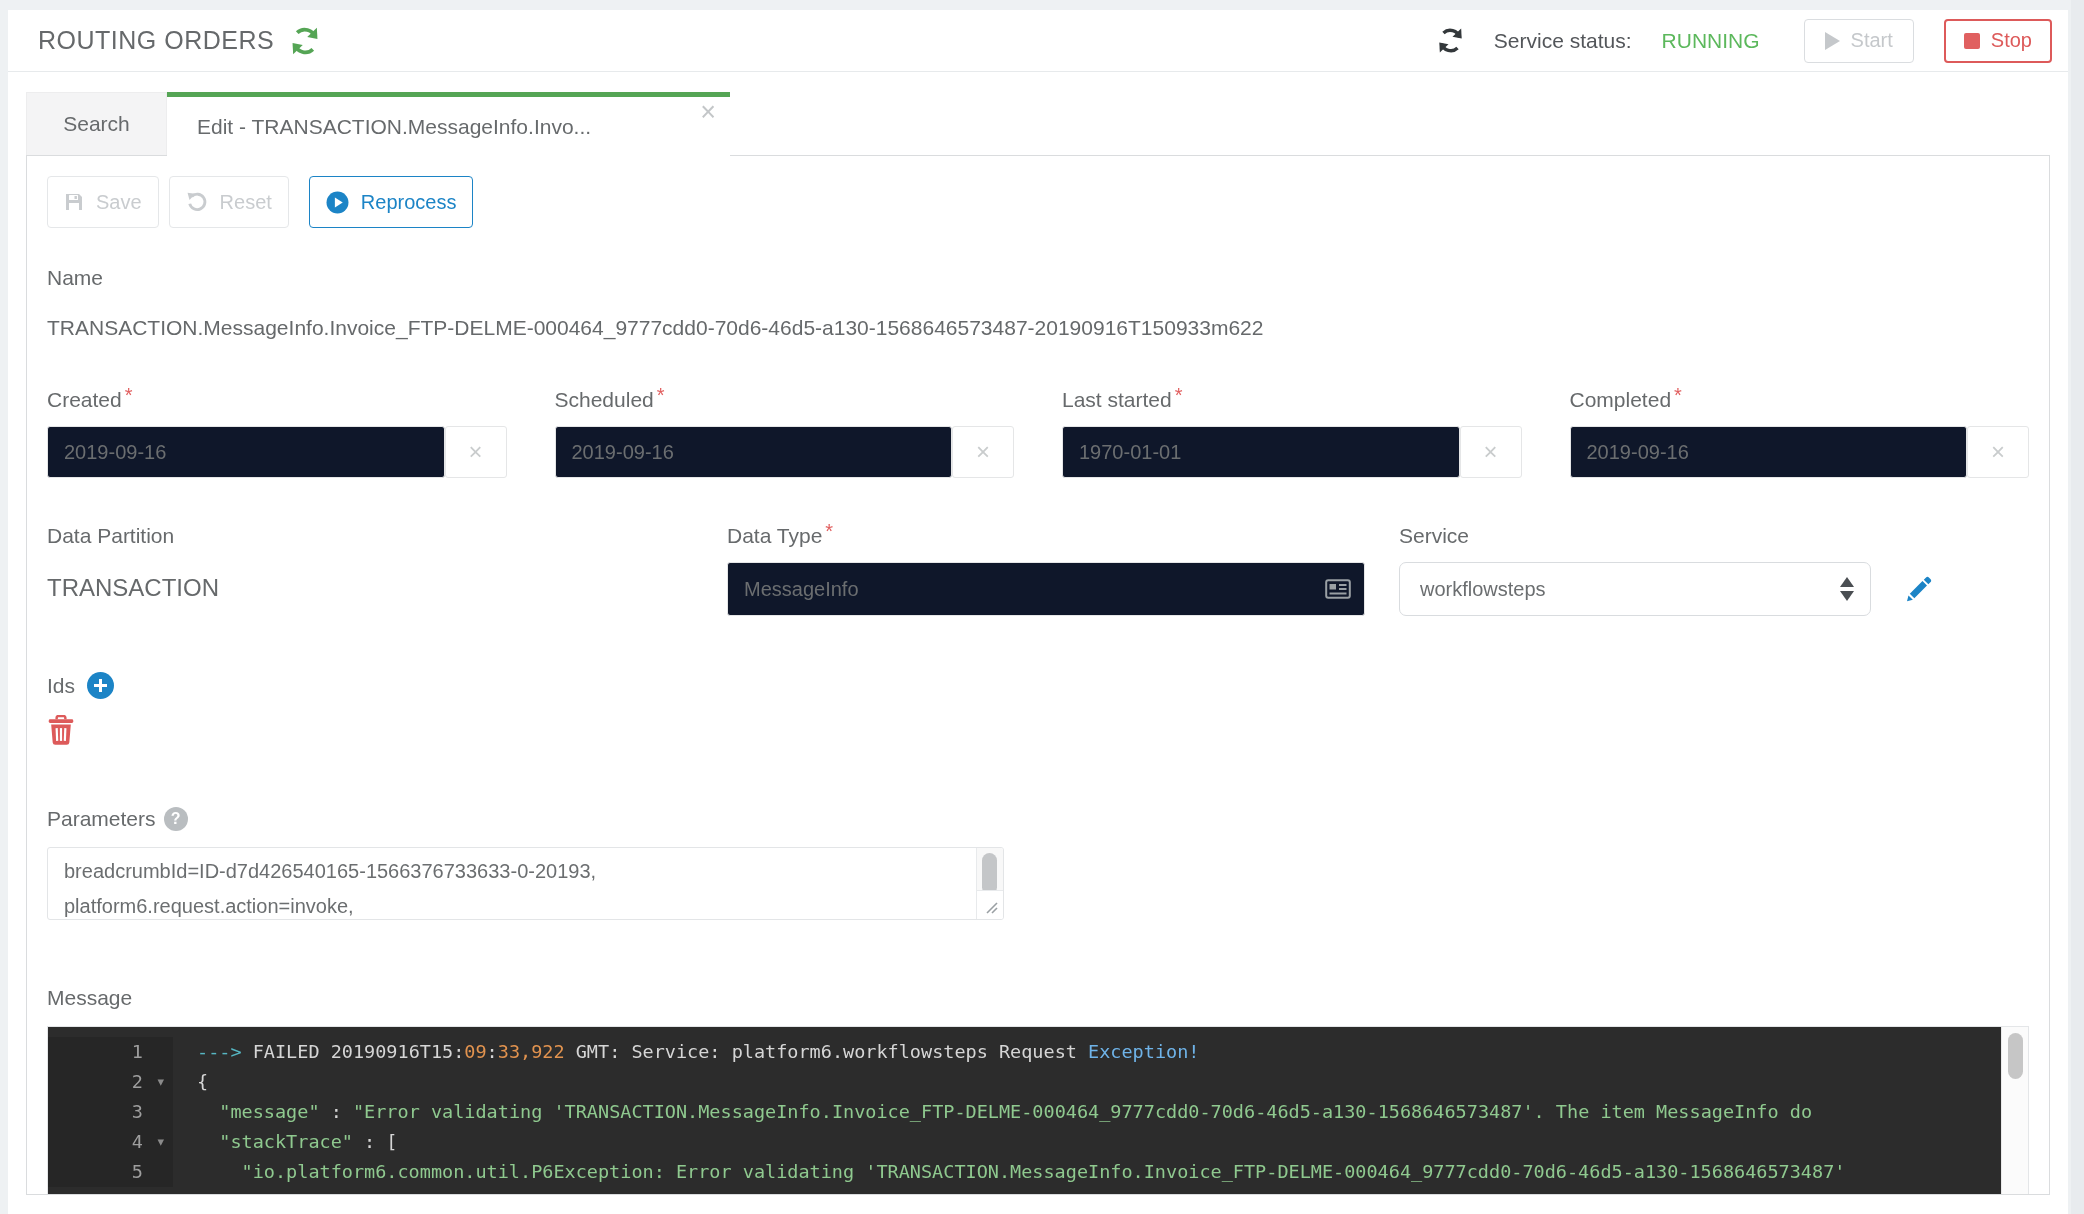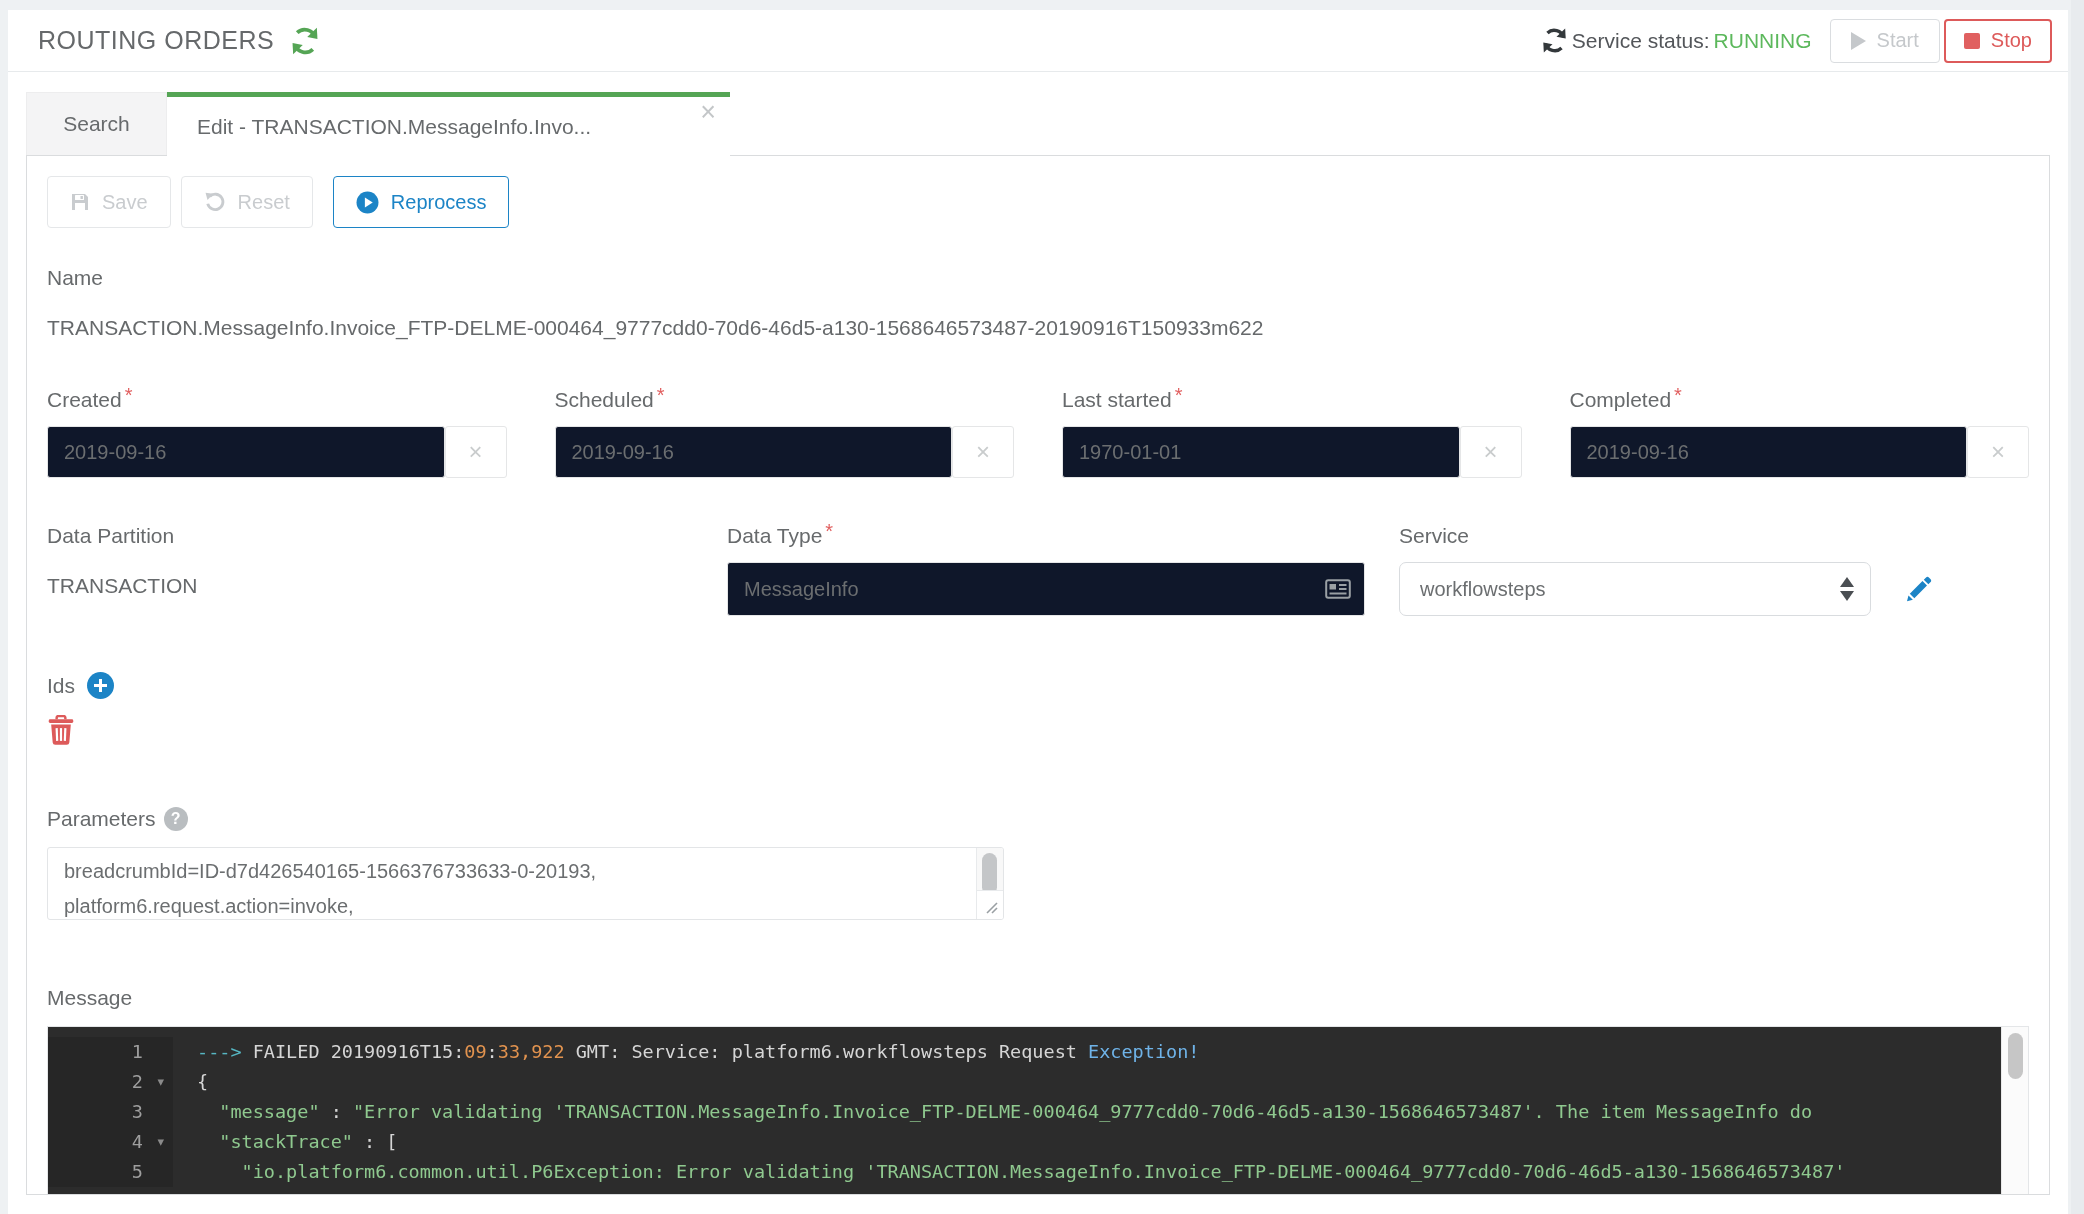--- a/index.html
+++ b/index.html
@@ -11,61 +11,61 @@
   .page-scrollbar { position:absolute; top:0; right:0; width:13px; height:100%; background:#e8ebee; }
 
   
   .card { position:absolute; left:8px; top:10px; right:16px; bottom:0; background:#ffffff; }
 
   
   .card-header { height:62px; display:flex; align-items:center; padding:0 16px 0 30px; border-bottom:1px solid #e7eaec; }
   .page-title { font-size:25px; color:#66696b; letter-spacing:0.5px; }
   .hdr-refresh { margin-left:16px; color:#55a555; display:flex; }
   .hdr-spacer { flex:1; }
-  .status-group { display:flex; align-items:center; gap:4px; }
+  .status-group { display:flex; align-items:center; gap:30px; }
   .status-refresh { color:#33383b; display:flex; }
   .status-label { font-size:21px; color:#53565a; }
   .status-value { font-size:21px; color:#5cb85c; margin-right:14px; }
   .btn { display:inline-flex; align-items:center; gap:11px; background:#fff; border-radius:4px; cursor:pointer;justify-content:center; }
   .btn-start { height:44px; padding:0 20px; border:1px solid #dadde0; color:#c5c8cb; font-size:20px; }
   .btn-stop  { height:44px; padding:0 18px; border:2px solid #dd5a5a; color:#dd5a5a; font-size:20px; }
   .stop-square { width:16px; height:16px; background:#e06060; border-radius:2px; }
   .play-tri { width:0; height:0; border-left:15px solid #c5c8cb; border-top:9px solid transparent; border-bottom:9px solid transparent; }
 
   
   .tabs { display:flex; margin:20px 18px 0; height:63px; position:relative; z-index:2; }
   .tab-search { width:141px; background:#f4f4f5; border:1px solid #ededee; border-bottom:none; display:flex; align-items:center; justify-content:center; font-size:21px; color:#676a6c; cursor:pointer; }
   .tab-active { width:563px; background:#fff; border-top:5px solid #55a555; margin-bottom:-1px; display:flex; align-items:center; padding:0 46px 0 30px; position:relative; font-size:21px; color:#676a6c; cursor:pointer; }
   .tab-close { position:absolute; right:14px; top:2px; font-size:27px; color:#c3c6c8; line-height:1; cursor:pointer; }
 
   
   .panel { margin:0 18px; background:#fff; border:1px solid #dadcde; padding:20px 20px 60px; position:relative; z-index:1; height:1040px; overflow:hidden; }
 
   
   .toolbar { display:flex; align-items:center; }
-  .tbtn { height:52px; display:inline-flex; align-items:center; gap:12px; border-radius:4px; background:#fff; font-size:20px; padding:0 22px; cursor:pointer; }
+  .tbtn { height:52px; display:inline-flex; align-items:center; gap:12px; border-radius:4px; background:#fff; font-size:20px; padding:0 16px; cursor:pointer; }
   .tbtn-disabled { border:1px solid #e5e7e9; color:#c9cccf; }
   .tbtn-save { margin-right:10px; }
   .tbtn-reprocess { margin-left:20px; border:1px solid #1c84c6; color:#1c84c6; }
 
   
   .flabel { font-size:21px; color:#676a6c; }
   .req { color:#e15f5f; font-size:20px; margin-left:3px; position:relative; top:-5px; }
   .name-section { margin-top:38px; }
   .name-value { margin-top:26px; font-size:21px; color:#66696b; }
 
   .dates-grid { margin-top:48px; display:grid; grid-template-columns:repeat(4,1fr); column-gap:48px; }
   .field .flabel-row { margin-bottom:14px; }
   .input-group { display:flex; }
   .text-input { height:52px; border:1px solid #e5e6e7; border-radius:3px; font-size:20px; color:#6b6e70; padding:0 16px; font-family:"Liberation Sans",sans-serif; outline:none; background:#0f172a; }
   .input-group .text-input { flex:1; min-width:0; }
   .clear-addon { width:62px; height:52px; border:1px solid #e5e6e7; border-radius:3px; background:#fff; display:flex; align-items:center; justify-content:center; color:#c9cccd; font-size:24px; cursor:pointer; }
 
   .data-grid { margin-top:46px; display:grid; grid-template-columns:680px 672px 1fr; }
-  .partition-value { margin-top:26px; font-size:21px; color:#66696b; }
+  .partition-value { margin-top:26px; font-size:24px; color:#66696b; }
   .datatype-wrap { position:relative; width:638px; margin-top:14px; }
   .datatype-wrap .text-input { width:100%; height:54px; }
   .datatype-icon { position:absolute; right:14px; top:14px; color:#9aa0a4; }
   .service-row { display:flex; align-items:center; gap:32px; margin-top:14px; }
   .select-box { width:472px; height:54px; border:1px solid #d9dcdf; border-radius:7px; display:flex; align-items:center; padding:0 44px 0 20px; font-size:20px; color:#6b6e70; position:relative; cursor:pointer; background:#fff; }
   .select-arrows { position:absolute; right:16px; top:14px; display:flex; flex-direction:column; gap:4px; }
   .arr-up { width:0; height:0; border-left:7px solid transparent; border-right:7px solid transparent; border-bottom:10px solid #4a4e52; }
   .arr-down { width:0; height:0; border-left:7px solid transparent; border-right:7px solid transparent; border-top:10px solid #4a4e52; }
 
   .ids-section { margin-top:56px; }

